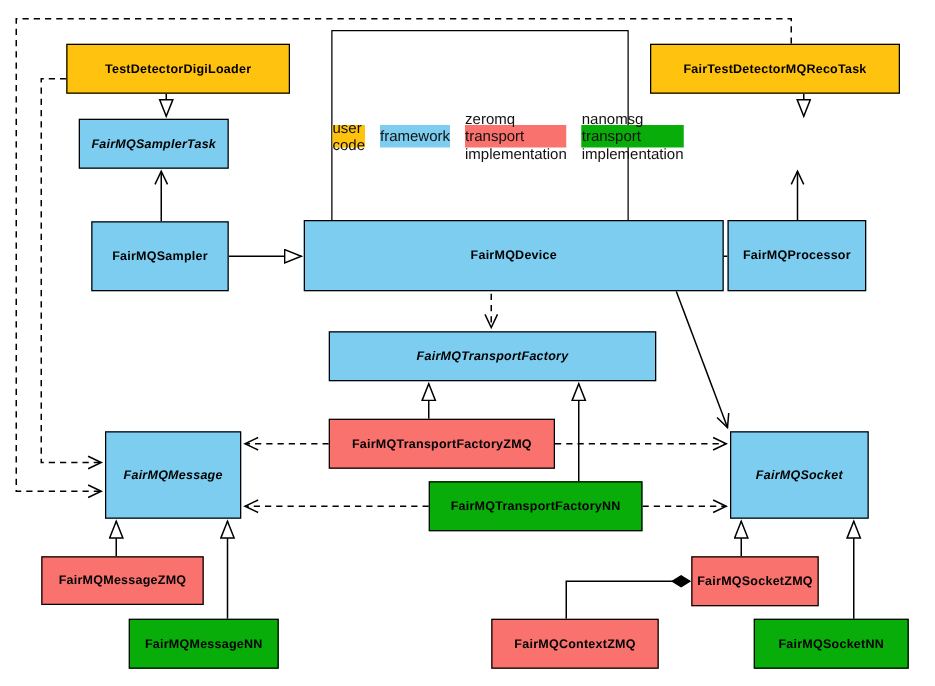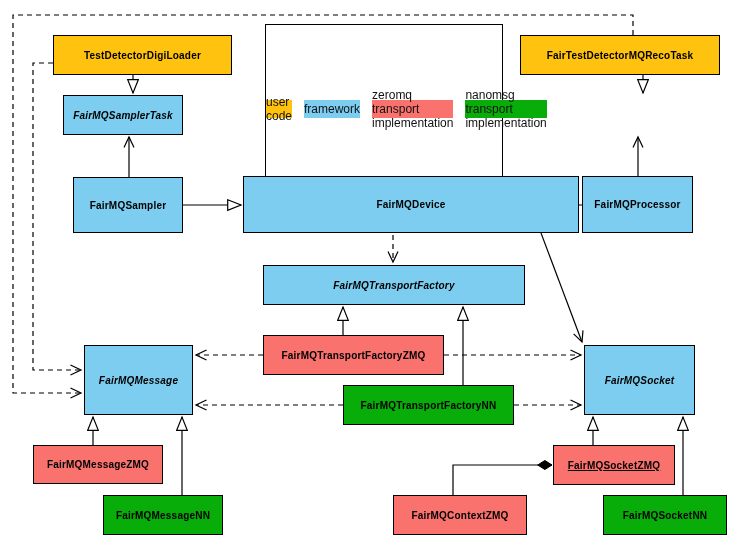--- a/index.html
+++ b/index.html
@@ -132,17 +132,17 @@
   <div class="node t-zeromq" style="left:263px; top:335px; width:181px; height:40px;">FairMQTransportFactoryZMQ</div>
 
   <div class="node t-nanomsg" style="left:343px; top:385px; width:171px; height:40px;">FairMQTransportFactoryNN</div>
 
   <div class="node t-zeromq" style="left:33px; top:445px; width:130px; height:39px;">FairMQMessageZMQ</div>
 
   <div class="node t-nanomsg" style="left:103px; top:495px; width:120px; height:40px;">FairMQMessageNN</div>
 
   <div class="node t-zeromq" style="left:393px; top:495px; width:134px; height:40px;">FairMQContextZMQ</div>
 
-  <div class="node t-zeromq" style="left:553px; top:445px; width:122px; height:40px;text-decoration:underline;">FairMQSocketZMQ</div>
+  <div class="node t-zeromq" style="left:553px; top:445px; width:102px; height:40px;">FairMQSocketZMQ</div>
 
   <div class="node t-nanomsg" style="left:603px; top:495px; width:124px; height:40px;">FairMQSocketNN</div>
 
 </div>
 
 </body></html>

